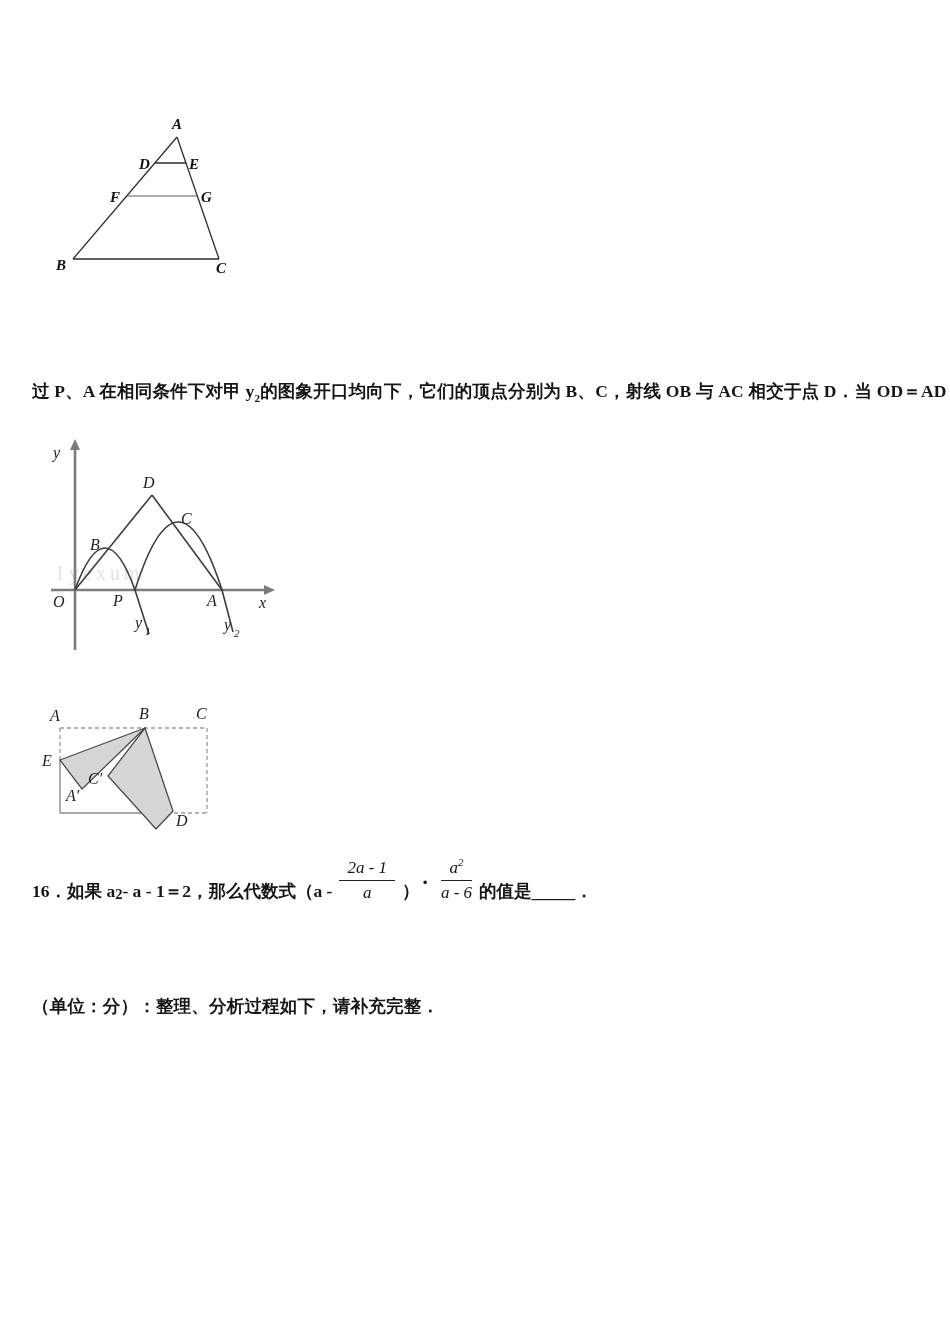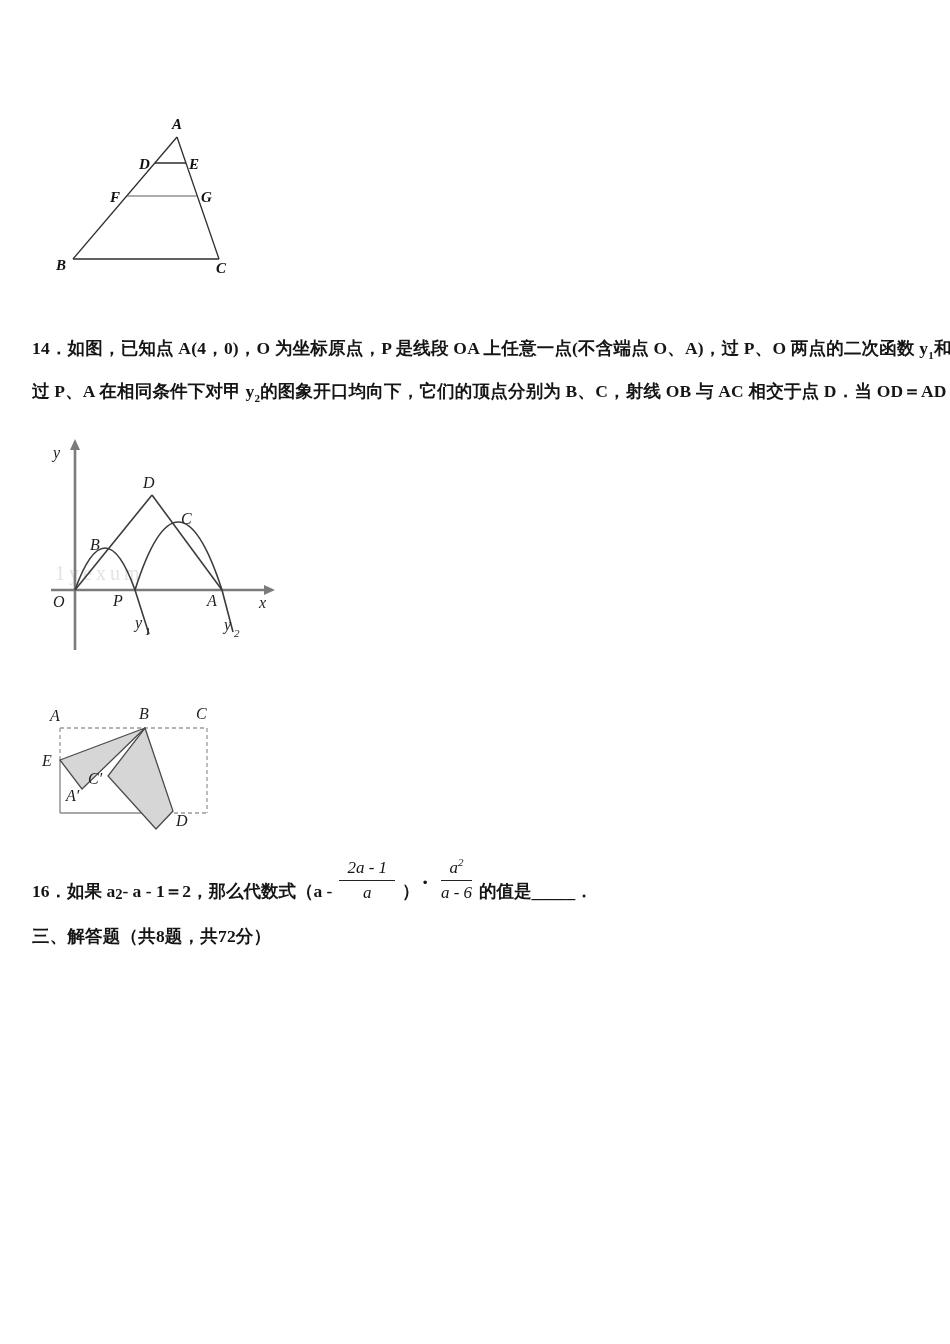--- a/index.html
+++ b/index.html
@@ -49,21 +49,20 @@
     </g>
     <text class="figlab-b" x="124" y="17">A</text>
     <text class="figlab-b" x="91" y="57">D</text>
     <text class="figlab-b" x="141" y="57">E</text>
     <text class="figlab-b" x="62" y="90">F</text>
     <text class="figlab-b" x="153" y="90">G</text>
     <text class="figlab-b" x="8" y="158">B</text>
     <text class="figlab-b" x="168" y="161">C</text>
   </svg>
 
-  <div class="tline" style="top:336px;"><span>14．如图，已知点 A(4，0)，O 为坐标原点，P 是线段 OA 上任意一点(不含端点 O、A)，过 P、O 两点的二次函数 y</span><sub>1</sub><span>和</span></div>
   <div class="tline" style="top:379px;"><span>过 P、A 在相同条件下对甲 y</span><sub>2</sub><span>的图象开口均向下，它们的顶点分别为 B、C，射线 OB 与 AC 相交于点 D．当 OD＝AD＝3</span></div>
 
   <svg id="fig2" style="left:45px;top:438px;" width="250" height="215" viewBox="0 0 250 215">
     <text x="10" y="142" font-size="20" fill="#e3e3e3" letter-spacing="4">1yexum</text>
     <g stroke="#7b7b7b" stroke-width="2.6" fill="none">
       <line x1="30" y1="8" x2="30" y2="212"></line>
       <line x1="6" y1="152" x2="222" y2="152"></line>
     </g>
     <polygon points="30,1 25,12 35,12" fill="#7b7b7b"></polygon>
     <polygon points="230,152 219,147 219,157" fill="#7b7b7b"></polygon>
@@ -122,16 +121,16 @@
       <span class="mdot">·</span>
       <span class="frac">
         <span class="num"><span>a</span><sup>2</sup></span>
         <span class="den">a - 6</span>
       </span>
       <span> 的值是</span>
       <span class="blank">_____</span>
       <span>．</span>
   </div>
 
-  <div class="tline" style="top:924px;">三、解答题（共8题，共72分）</div>
 
+  <div class="tline" style="top:994px;">（单位：分）：整理、分析过程如下，请补充完整．</div>
 
 </div>
 
 </body></html>

